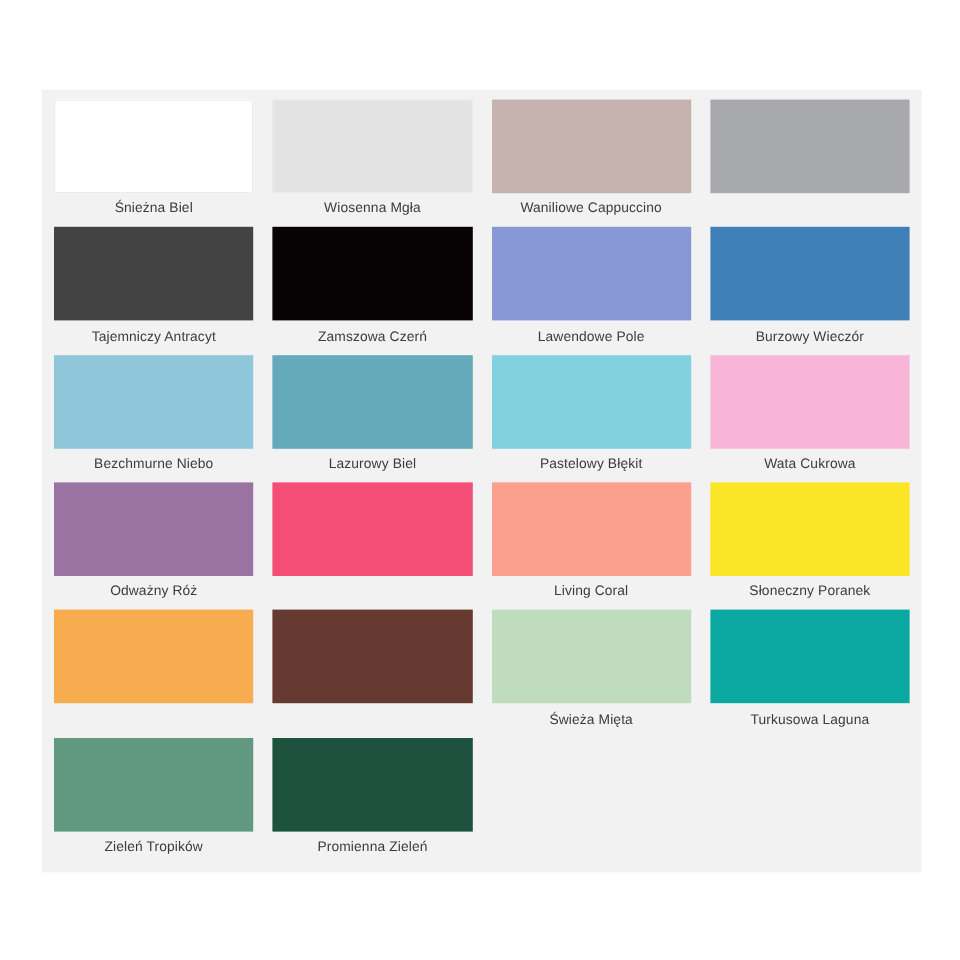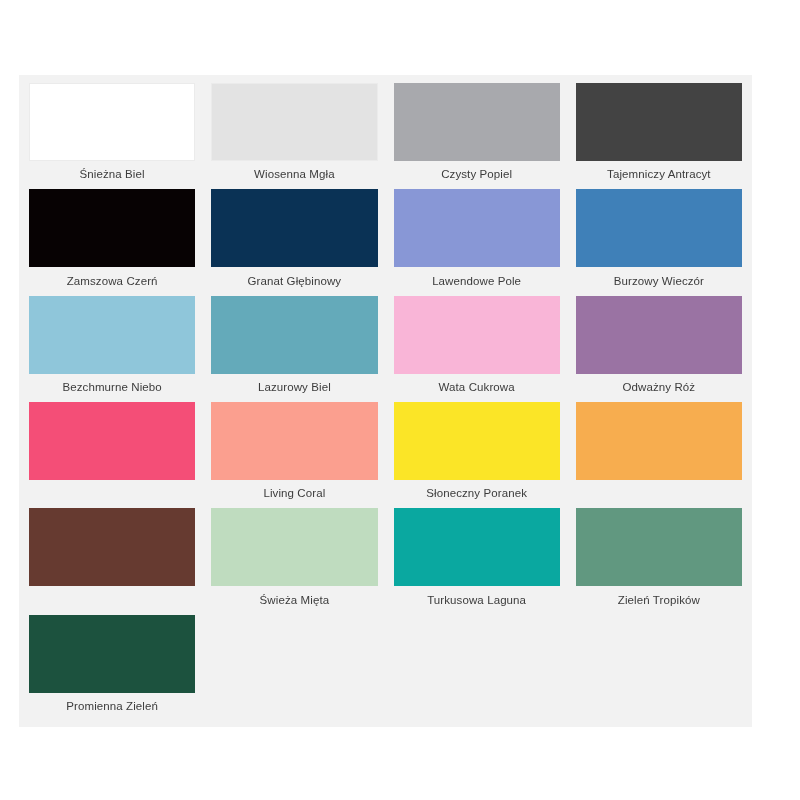--- a/index.html
+++ b/index.html
@@ -15,21 +15,21 @@
   #palette-page {
     position: relative;
     width: 800px;
     height: 800px;
     background: #ffffff;
     box-sizing: border-box;
   }
 
   #palette-panel {
     position: absolute;
-    left: 19px;
+    left: 35px;
     top: 75px;
     width: 733px;
     height: 652px;
     background: #f2f2f2;
     box-sizing: border-box;
     display: grid;
     grid-template-columns: repeat(4, 1fr);
     grid-template-rows: repeat(6, 1fr);
     column-gap: 16px;
     row-gap: 0px;
@@ -78,50 +78,53 @@
   <div id="palette-panel">
       <div class="swatch-cell">
         <div class="swatch-chip has-outline" style="background-color: rgb(255, 255, 255);"></div>
         <div class="swatch-label">Śnieżna Biel</div>
       </div>
       <div class="swatch-cell">
         <div class="swatch-chip has-outline" style="background-color: rgb(227, 227, 227);"></div>
         <div class="swatch-label">Wiosenna Mgła</div>
       </div>
       <div class="swatch-cell">
+        <div class="swatch-chip" style="background-color: rgb(198, 178, 174);"></div>
+        <div class="swatch-label">Waniliowe Cappuccino</div>
+      </div>
+      <div class="swatch-cell">
         <div class="swatch-chip" style="background-color: rgb(168, 169, 173);"></div>
-        <div class="swatch-label">Czysty Popiel</div>
       </div>
       <div class="swatch-cell">
         <div class="swatch-chip" style="background-color: rgb(67, 67, 67);"></div>
         <div class="swatch-label">Tajemniczy Antracyt</div>
       </div>
       <div class="swatch-cell">
         <div class="swatch-chip" style="background-color: rgb(7, 2, 3);"></div>
         <div class="swatch-label">Zamszowa Czerń</div>
-      </div>
-      <div class="swatch-cell">
-        <div class="swatch-chip" style="background-color: rgb(10, 50, 85);"></div>
-        <div class="swatch-label">Granat Głębinowy</div>
       </div>
       <div class="swatch-cell">
         <div class="swatch-chip" style="background-color: rgb(136, 151, 214);"></div>
         <div class="swatch-label">Lawendowe Pole</div>
       </div>
       <div class="swatch-cell">
         <div class="swatch-chip" style="background-color: rgb(63, 128, 184);"></div>
         <div class="swatch-label">Burzowy Wieczór</div>
       </div>
       <div class="swatch-cell">
         <div class="swatch-chip" style="background-color: rgb(143, 198, 218);"></div>
         <div class="swatch-label">Bezchmurne Niebo</div>
       </div>
       <div class="swatch-cell">
         <div class="swatch-chip" style="background-color: rgb(100, 170, 186);"></div>
         <div class="swatch-label">Lazurowy Biel</div>
+      </div>
+      <div class="swatch-cell">
+        <div class="swatch-chip" style="background-color: rgb(129, 209, 222);"></div>
+        <div class="swatch-label">Pastelowy Błękit</div>
       </div>
       <div class="swatch-cell">
         <div class="swatch-chip" style="background-color: rgb(249, 181, 215);"></div>
         <div class="swatch-label">Wata Cukrowa</div>
       </div>
       <div class="swatch-cell">
         <div class="swatch-chip" style="background-color: rgb(154, 115, 163);"></div>
         <div class="swatch-label">Odważny Róż</div>
       </div>
       <div class="swatch-cell">

